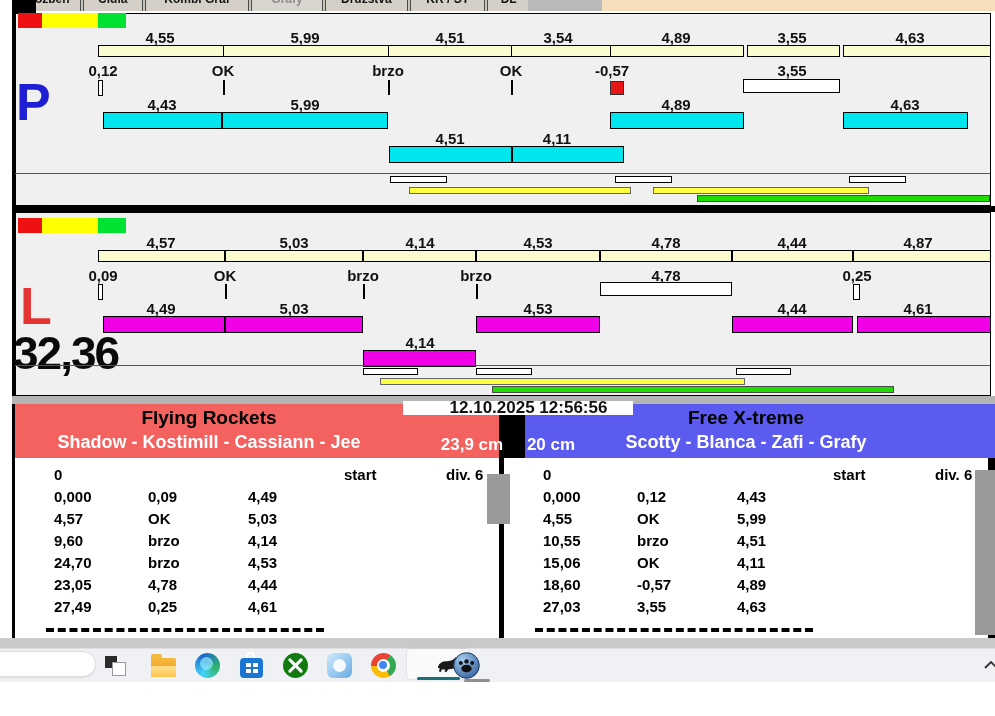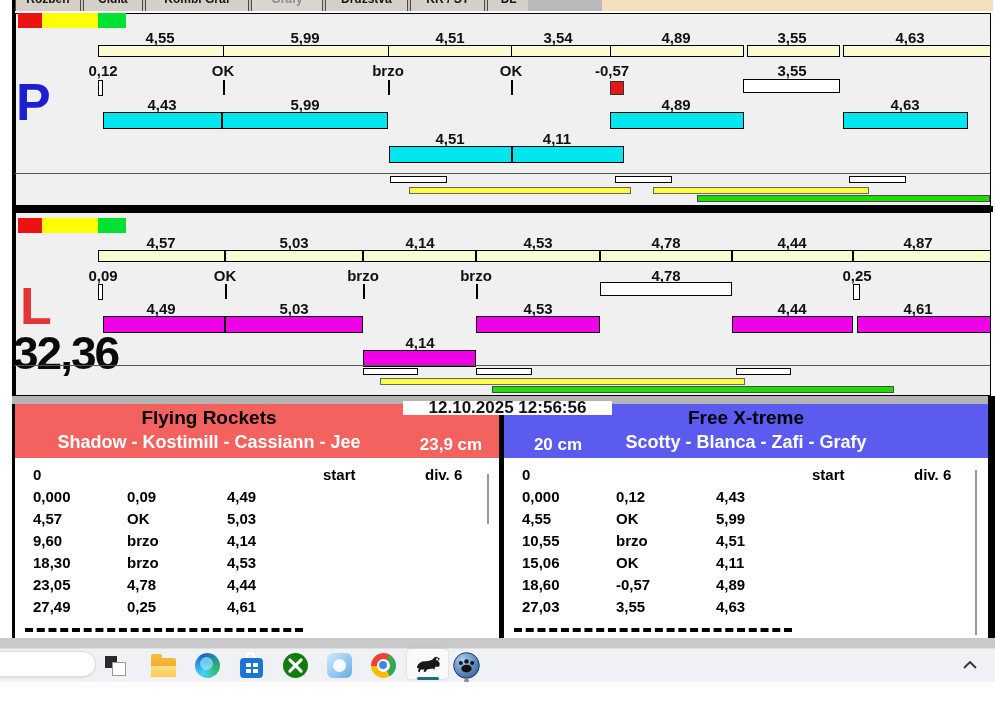--- a/index.html
+++ b/index.html
@@ -1,18 +1,18 @@
 <!DOCTYPE html>
 <html><head>
 <meta charset="utf-8">
 <style>
   html,body{margin:0;padding:0;background:#fff;}
   #stage{position:relative;width:995px;height:716px;background:#ffffff;overflow:hidden;
          font-family:"Liberation Sans","DejaVu Sans",sans-serif;}
-  .abs{position:absolute;}
+  .abs{position:absolute;padding-left:21px;}
   
   .tabrow-bg{left:15px;top:0;width:513px;height:11px;background:#c9c5bd;}
   #tab-bar{position:absolute;left:15px;top:0;width:515px;height:11px;overflow:hidden;display:flex;gap:2px;}
   .tab{height:25px;margin-top:-14px;background:#d4d0c8;border:1px solid #4a4a4a;border-bottom:none;
        font-size:12px;font-weight:bold;color:#151515;display:flex;align-items:center;justify-content:center;box-sizing:border-box;}
   .tab.active{background:#d9d6cf;color:#8c8c8c;}
   .strip-gray{left:528px;top:0;width:74px;height:11px;background:#b9b9b9;}
   .strip-peach{left:602px;top:0;width:391px;height:11px;background:#f4debc;}
   .win-left{left:12px;top:0;width:3px;height:648px;background:#000;}
   .win-right-bottom{left:988px;top:396px;width:7px;height:252px;background:#000;}
@@ -43,21 +43,21 @@
   #team-left{left:15px;width:484px;background:#f4625f;}
   #team-right{left:504px;width:484px;background:#5b5bef;}
   .team-name{position:absolute;top:3px;text-align:center;font-size:19px;font-weight:bold;color:#000;}
   .team-members{position:absolute;top:28px;text-align:center;font-size:18px;font-weight:bold;color:#fff;}
   .divider-mid{left:499px;top:404px;width:5px;height:244px;background:#000;}
   .date-box{left:403px;top:401px;width:209px;height:14px;background:#fff;display:flex;align-items:center;justify-content:center;
             font-size:17px;font-weight:600;color:#111;}
   .height-label{top:432px;height:26px;display:flex;align-items:center;justify-content:center;
                 color:#fff;font-size:17px;font-weight:bold;}
   #height-left{left:403px;width:96px;}
-  #height-right{left:504px;width:108px;}
+  #height-right{left:476px;width:108px;}
   .ttable{top:458px;width:484px;height:180px;background:#fff;padding-top:8px;box-sizing:border-box;}
   #ttable-0{left:15px;}
   #ttable-1{left:504px;}
   .trow{position:relative;height:22px;font-weight:bold;font-size:15px;color:#000;}
   .trow span{position:absolute;white-space:nowrap;}
   .c1{left:18px;} .c2{left:112px;} .c3{left:212px;} .cstart{left:308px;} .cdiv{left:410px;}
   .dashline{margin:8px 0 0 10px;width:278px;border-top:4px dashed #000;}
   .scrollline{background:#9a9a9a;}
   
   .taskbar{left:0;top:648px;width:995px;height:34px;background:#f0f1f4;border-top:1px solid #dfdfdf;box-sizing:border-box;}
@@ -249,21 +249,21 @@
         <span class="c1">4,57</span>
         <span class="c2">OK</span>
         <span class="c3">5,03</span>
       </div>
       <div class="trow">
         <span class="c1">9,60</span>
         <span class="c2">brzo</span>
         <span class="c3">4,14</span>
       </div>
       <div class="trow">
-        <span class="c1">18,30</span>
+        <span class="c1">24,70</span>
         <span class="c2">brzo</span>
         <span class="c3">4,53</span>
       </div>
       <div class="trow">
         <span class="c1">23,05</span>
         <span class="c2">4,78</span>
         <span class="c3">4,44</span>
       </div>
       <div class="trow">
         <span class="c1">27,49</span>

